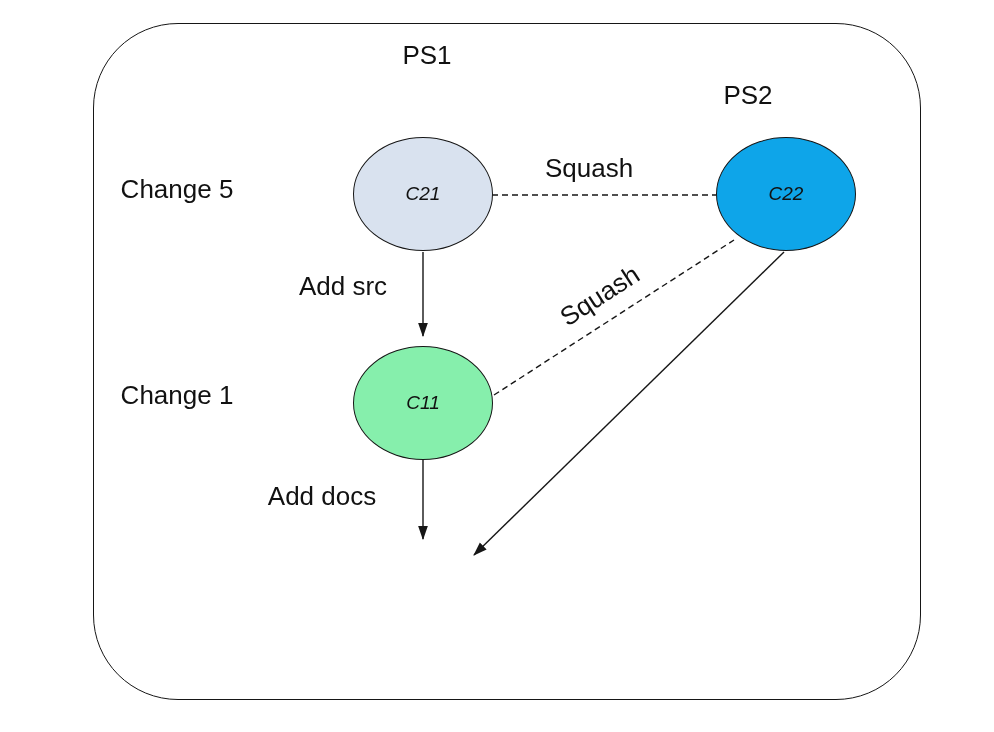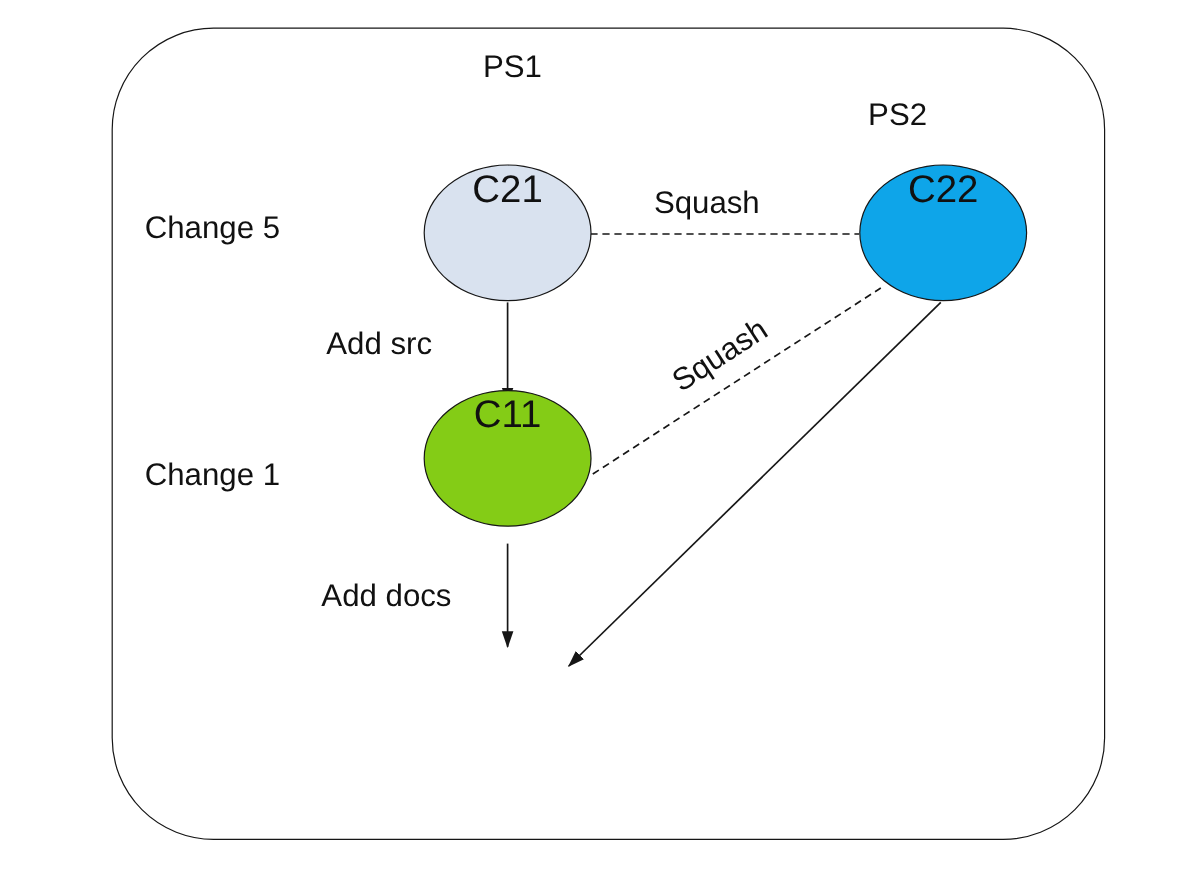--- a/index.html
+++ b/index.html
@@ -35,24 +35,25 @@
     height: 732px;
   }
   .node {
     position: absolute;
     width: 140px;
     height: 114px;
     border: 1.5px solid #161616;
     border-radius: 50%;
     box-sizing: border-box;
     display: flex;
-    align-items: flex-start;
+    align-items: center;
     justify-content: center;
-    font-size: 32px;
+    font-size: 19px;
     line-height: 1.2;
+    font-style: italic;
   }
   .lbl {
     position: absolute;
     font-size: 26px;
     line-height: 1.2;
     white-space: nowrap;
     transform: translate(-50%, -50%);
   }
   .lbl.rotated {
     transform: translate(-50%, -50%) rotate(-33deg);
@@ -84,29 +85,29 @@
   </svg>
 
   <div class="node" style="left: 353px; top: 137px; background-color: rgb(217, 226, 239);">
     <span>C21</span>
   </div>
 
   <div class="node" style="left: 716px; top: 137px; background-color: #0ea5e9;">
     <span>C22</span>
   </div>
 
-  <div class="node" style="left: 353px; top: 325px; background-color: #84cc16;">
+  <div class="node" style="left: 353px; top: 346px; background-color: #86efac;">
     <span>C11</span>
   </div>
 
 
   <div class="lbl" style="left:427px; top:56px;">PS1</div>
   <div class="lbl" style="left:748px; top:68px;margin-top:28px;">PS2</div>
 
   <div class="lbl" style="left:177px; top:190px;">Change 5</div>
   <div class="lbl" style="left:177px; top:396px;text-align:center;">Change 1</div>
 
-  <div class="lbl" style="left:316px; top:287px;">Add src</div>
+  <div class="lbl" style="left:343px; top:287px;">Add src</div>
   <div class="lbl" style="left:322px; top:497px;text-align:center;">Add docs</div>
   <div class="lbl" style="left:589px; top:169px;">Squash</div>
   <div class="lbl rotated" style="left:600px; top:296px;">Squash</div>
 
 </div>
 
 </body></html>

